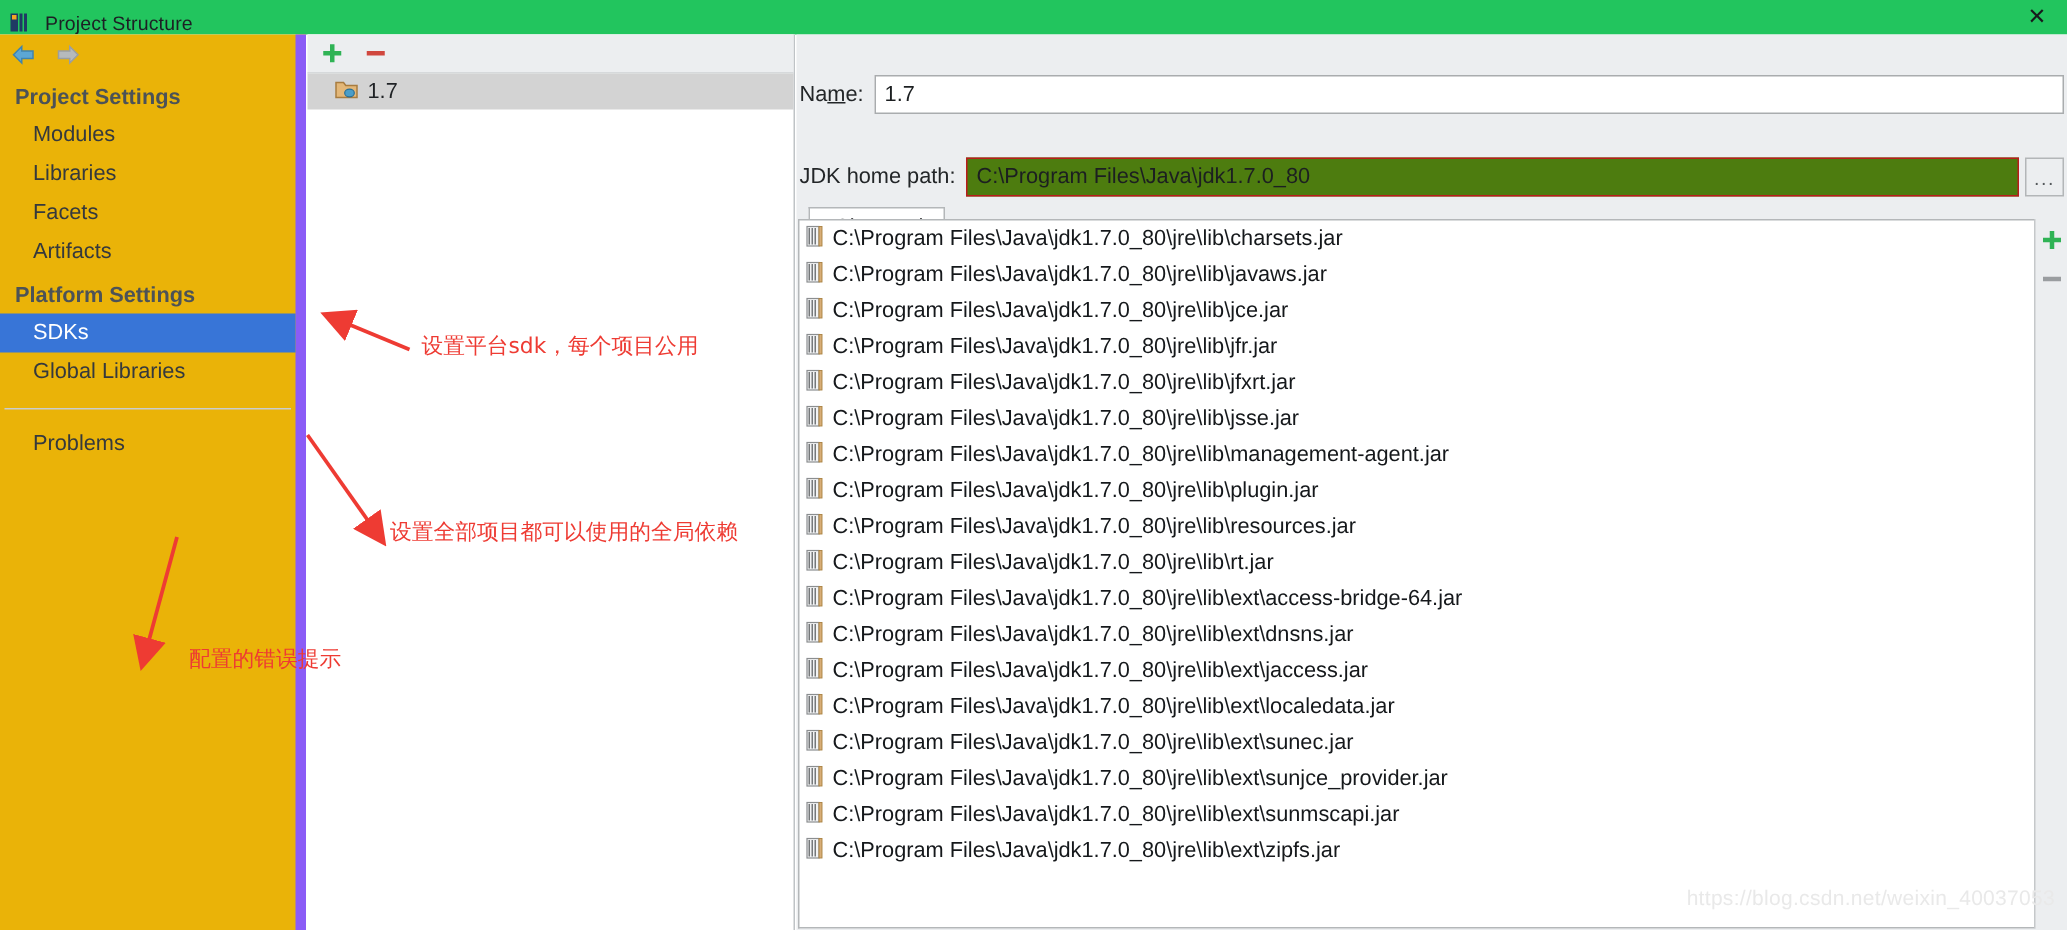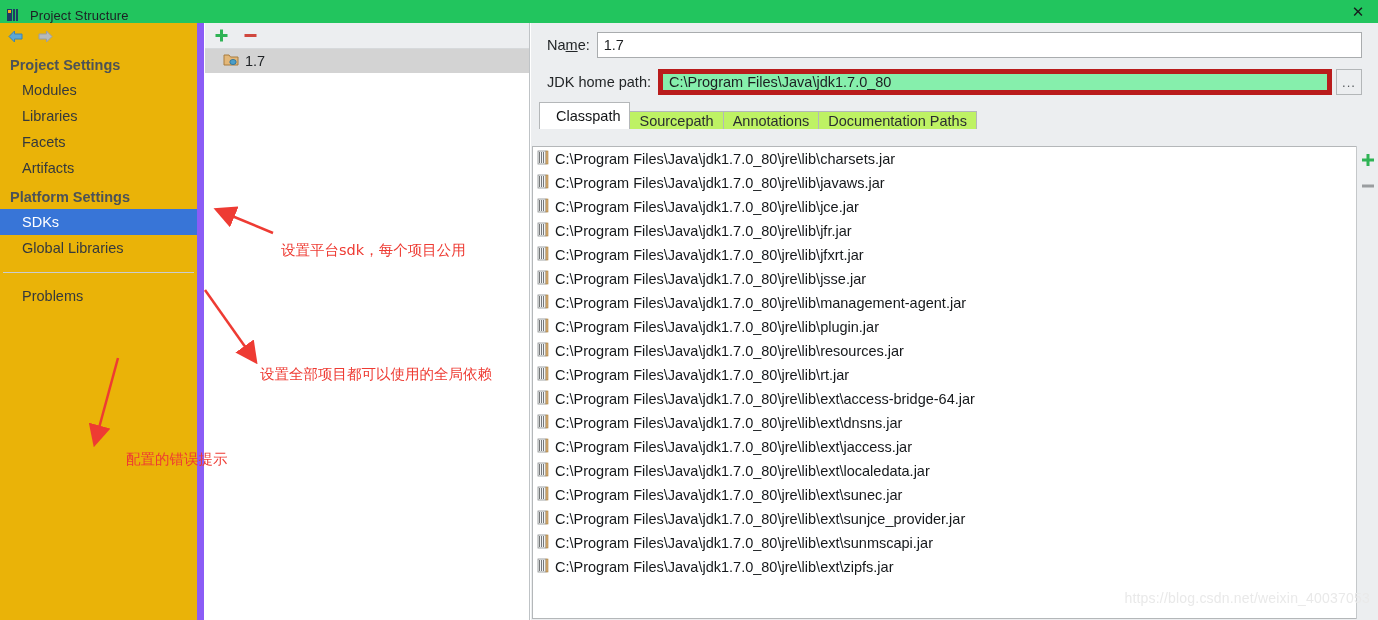--- a/index.html
+++ b/index.html
@@ -142,44 +142,44 @@
   .rightpanel {
     position: absolute;
     left: 531px; top: 23px;
     width: 847px; height: 597px;
     background: #eceef0;
     box-sizing: border-box;
   }
   .field-row {
     display: flex;
     align-items: center;
-    padding: 0 16px;
+    padding: 0 2px;
     height: 30px;
-    margin-top: 7px;
+    margin-top: 25px;
   }
   .field-label {
     font-size: 14.5px;
     color: #232628;
     white-space: nowrap;
   }
   .field-label u { text-decoration: underline; }
   .txtinput {
     flex: 1 1 auto;
     height: 26px;
     background: #ffffff;
     border: 1px solid #a9acae;
     box-sizing: border-box;
     display: flex;
     align-items: center;
     padding-left: 6px;
     font-size: 14.5px;
     color: #1c1f21;
     margin-left: 7px;
   }
-  .txtinput.readonly { background: #86efac; border: 5px solid #b91c1c; }
+  .txtinput.readonly { background: #4d7c0f; border: 1px solid #b91c1c; }
   .dots-btn {
     width: 26px; height: 26px;
     margin-left: 4px;
     border: 1px solid #b3b6b8;
     background: #eceef0;
     box-sizing: border-box;
     display: flex;
     align-items: center;
     justify-content: center;
     font-size: 13px;
@@ -270,21 +270,20 @@
     left: 0; top: 0;
     width: 1378px; height: 620px;
     pointer-events: none;
   }
   .anno-text {
     position: absolute;
     color: #ee3b33;
     font-size: 14.5px;
     white-space: nowrap;
     font-family: "DejaVu Sans", "Liberation Sans", sans-serif;
-    margin-top: 20px;
   }
   .watermark {
     position: absolute;
     right: 8px;
     bottom: 14px;
     font-size: 14px;
     color: #e9e9e9;
     white-space: nowrap;
     letter-spacing: 0.2px;
   }

